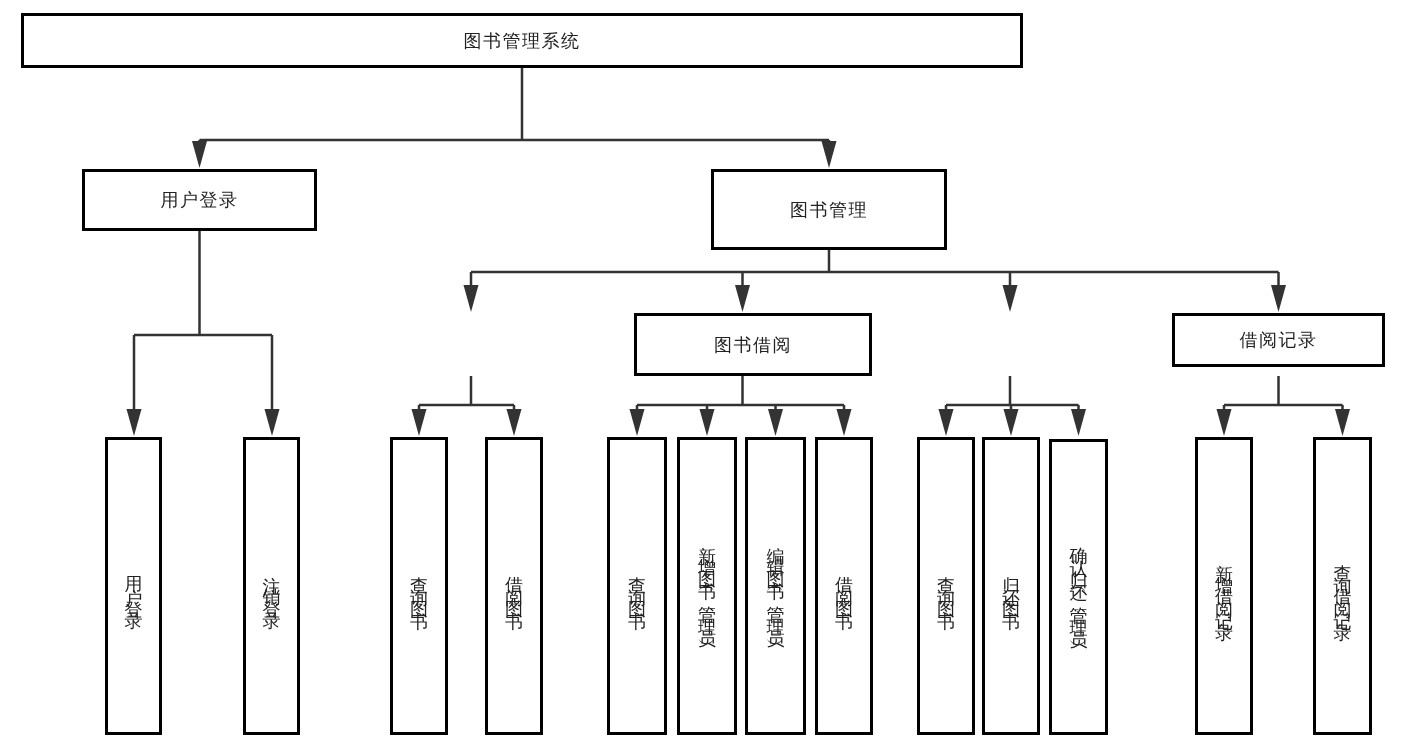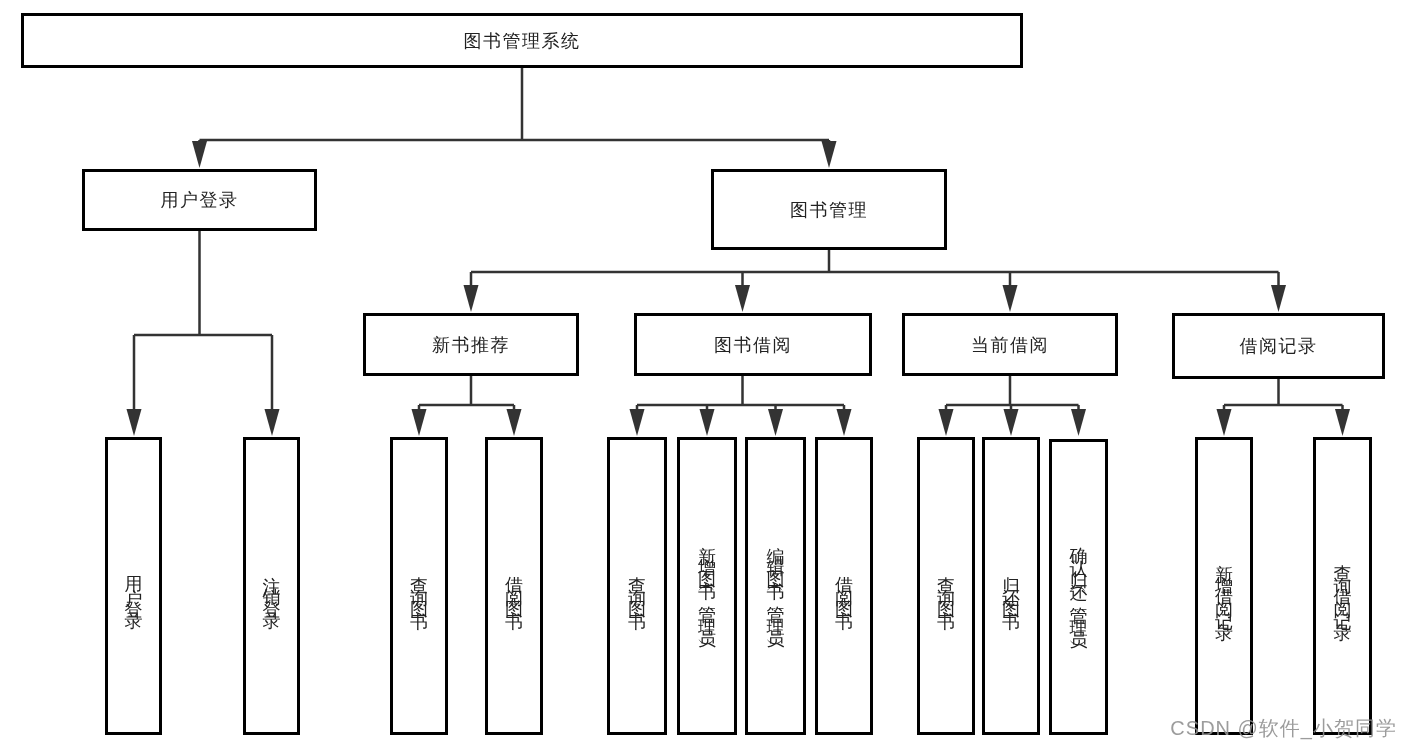--- a/index.html
+++ b/index.html
@@ -102,30 +102,24 @@
     <span class="hlbl">图书管理系统</span>
   </div>
 
   <div class="node" style="left:82px; top:169px; width:235px; height:62px;">
     <span class="hlbl">用户登录</span>
   </div>
   <div class="node" style="left:711px; top:169px; width:236px; height:81px;">
     <span class="hlbl">图书管理</span>
   </div>
 
-  <div class="node" style="left:363px; top:313px; width:216px; height:63px;">
-    <span class="hlbl">新书推荐</span>
-  </div>
   <div class="node" style="left:634px; top:313px; width:238px; height:63px;">
     <span class="hlbl">图书借阅</span>
   </div>
-  <div class="node" style="left:902px; top:313px; width:216px; height:63px;">
-    <span class="hlbl">当前借阅</span>
-  </div>
-  <div class="node" style="left:1172px; top:313px; width:213px; height:66px;">
+  <div class="node" style="left:1172px; top:313px; width:213px; height:54px;">
     <span class="hlbl">借阅记录</span>
   </div>
 
   <div class="node" style="left:105px; top:437px; width:57px; height:298px;">
     <span class="vtext">用户登录</span>
   </div>
   <div class="node" style="left:243px; top:437px; width:57px; height:298px;">
     <span class="vtext">注销登录</span>
   </div>
 
@@ -159,15 +153,14 @@
     <span class="vtext">确认归还（管理员）</span>
   </div>
 
   <div class="node" style="left:1195px; top:437px; width:58px; height:298px;">
     <span class="vtext">新增借阅记录</span>
   </div>
   <div class="node" style="left:1313px; top:437px; width:59px; height:298px;">
     <span class="vtext">查询借阅记录</span>
   </div>
 
-  <div class="watermark">CSDN @软件_小贺同学</div>
 
 </div>
 
 </body></html>

